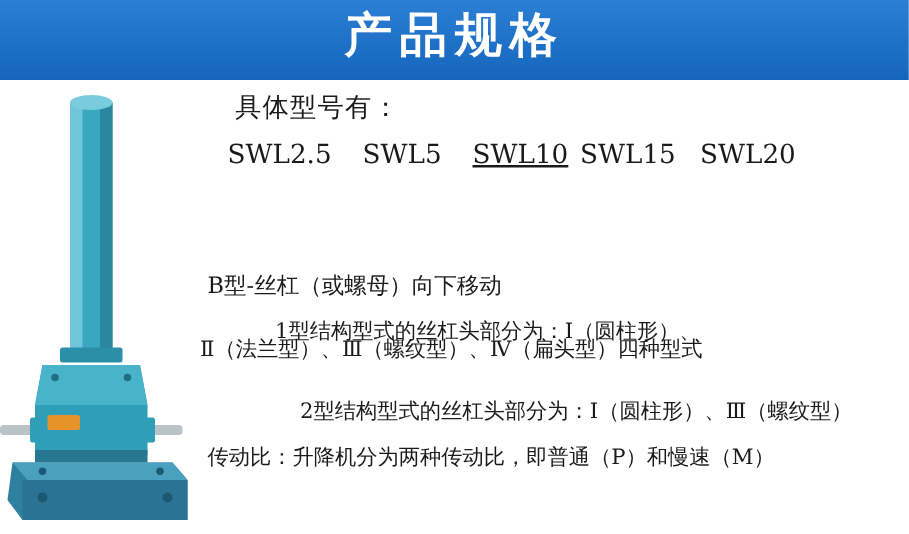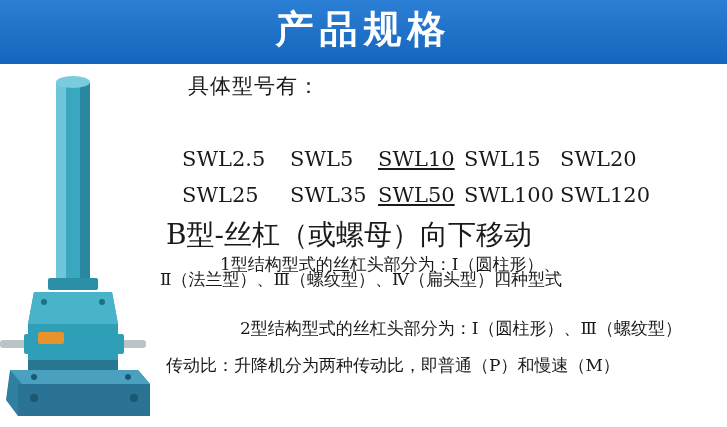--- a/index.html
+++ b/index.html
@@ -66,32 +66,32 @@
   .line {
     position: absolute;
     white-space: nowrap;
     color: #1a1a1a;
     font-family: "DejaVu Serif", "Liberation Serif", serif;
   }
   .l-intro   { left: 28px;  top: 8px;   font-size: 21px; letter-spacing: 1px; }
   .l-models1 { left: 22px;  top: 47px;  font-size: 21px; }
   .l-models2 { left: 22px;  top: 83px;  font-size: 21px; }
   .l-typea   { left: 6px;   top: 117px; font-size: 21px; }
-  .l-typeb   { left: 6px;   top: 152px; font-size: 28px; text-align: center; }
+  .l-typeb   { left: 6px;   top: 152px; font-size: 18px; text-align: center; }
   .l-s1a     { left: 60px;  top: 189px; font-size: 17px; }
   .l-s1b     { left: 0px;   top: 204px; font-size: 17px; }
   .l-s2      { left: 42px;  top: 253px; font-size: 17px; margin-left: 38px; }
   .l-ratio   { left: 6px;   top: 290px; font-size: 17px; }
 
   .model-list { display: inline-block; }
   .model-list span { display: inline-block; }
   .mw-a { width: 108px; }
   .mw-b { width: 88px; }
   .mw-c { width: 86px; text-decoration: underline; }
-  .mw-d { width: 96px; margin-top: 36px; }
+  .mw-d { width: 96px; }
   .mw-e { width: auto; }
 </style>
 </head>
 <body>
 
 <div class="page">
 
   <div class="banner">
     <div class="banner-title">产品规格</div>
   </div>
@@ -135,25 +135,20 @@
   <div class="spec-text">
 
     <div class="line l-intro">具体型号有：</div>
 
     <div class="line l-models1">
       <span class="model-list">
         <span class="mw-a">SWL2.5</span><span class="mw-b">SWL5</span><span class="mw-c">SWL10</span><span class="mw-d">SWL15</span><span class="mw-e">SWL20</span>
       </span>
     </div>
 
-    <div class="line l-models2">
-      <span class="model-list">
-        <span class="mw-a">SWL25</span><span class="mw-b">SWL35</span><span class="mw-c">SWL50</span><span class="mw-d">SWL100</span><span class="mw-e">SWL120</span>
-      </span>
-    </div>
 
     <div class="line l-typeb">B型-丝杠（或螺母）向下移动</div>
 
     <div class="line l-s1a">1型结构型式的丝杠头部分为：Ⅰ（圆柱形）、</div>
     <div class="line l-s1b">Ⅱ（法兰型）、Ⅲ（螺纹型）、Ⅳ（扁头型）四种型式</div>
     <div class="line l-s2">2型结构型式的丝杠头部分为：Ⅰ（圆柱形）、Ⅲ（螺纹型）</div>
 
     <div class="line l-ratio">传动比：升降机分为两种传动比，即普通（P）和慢速（M）</div>
   </div>
 

